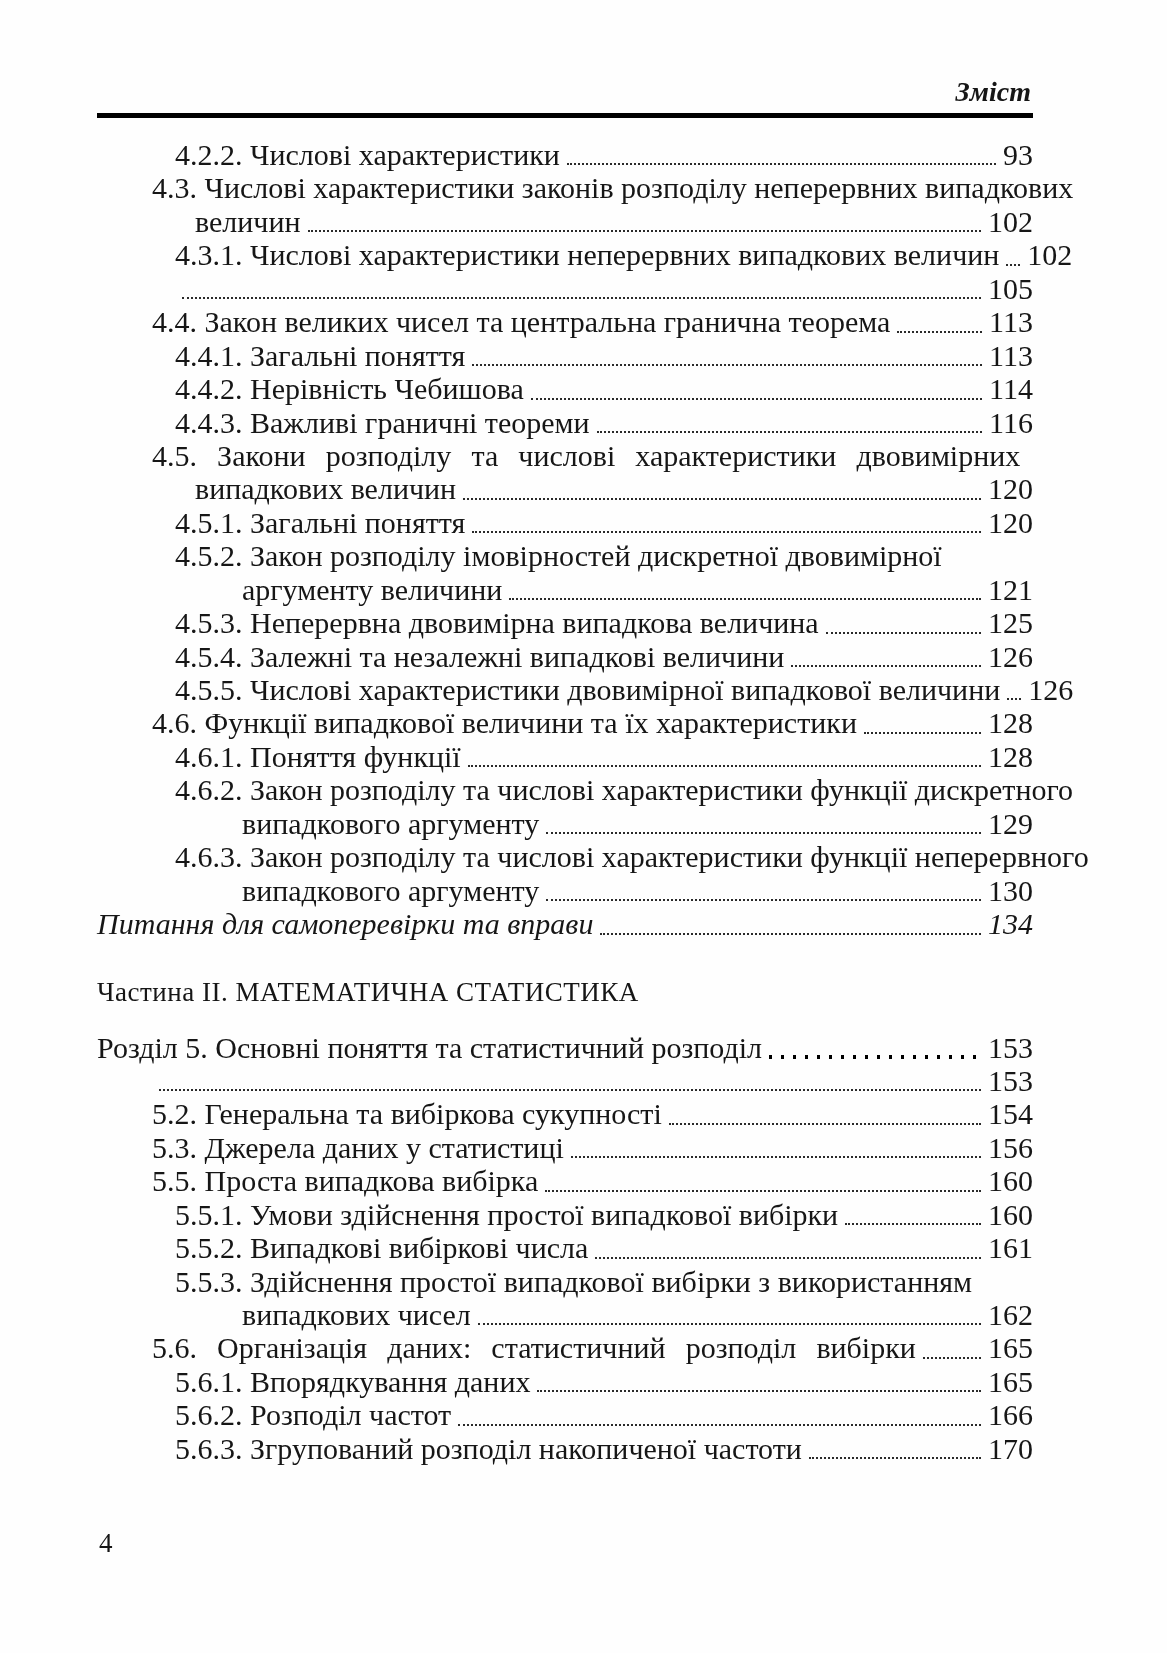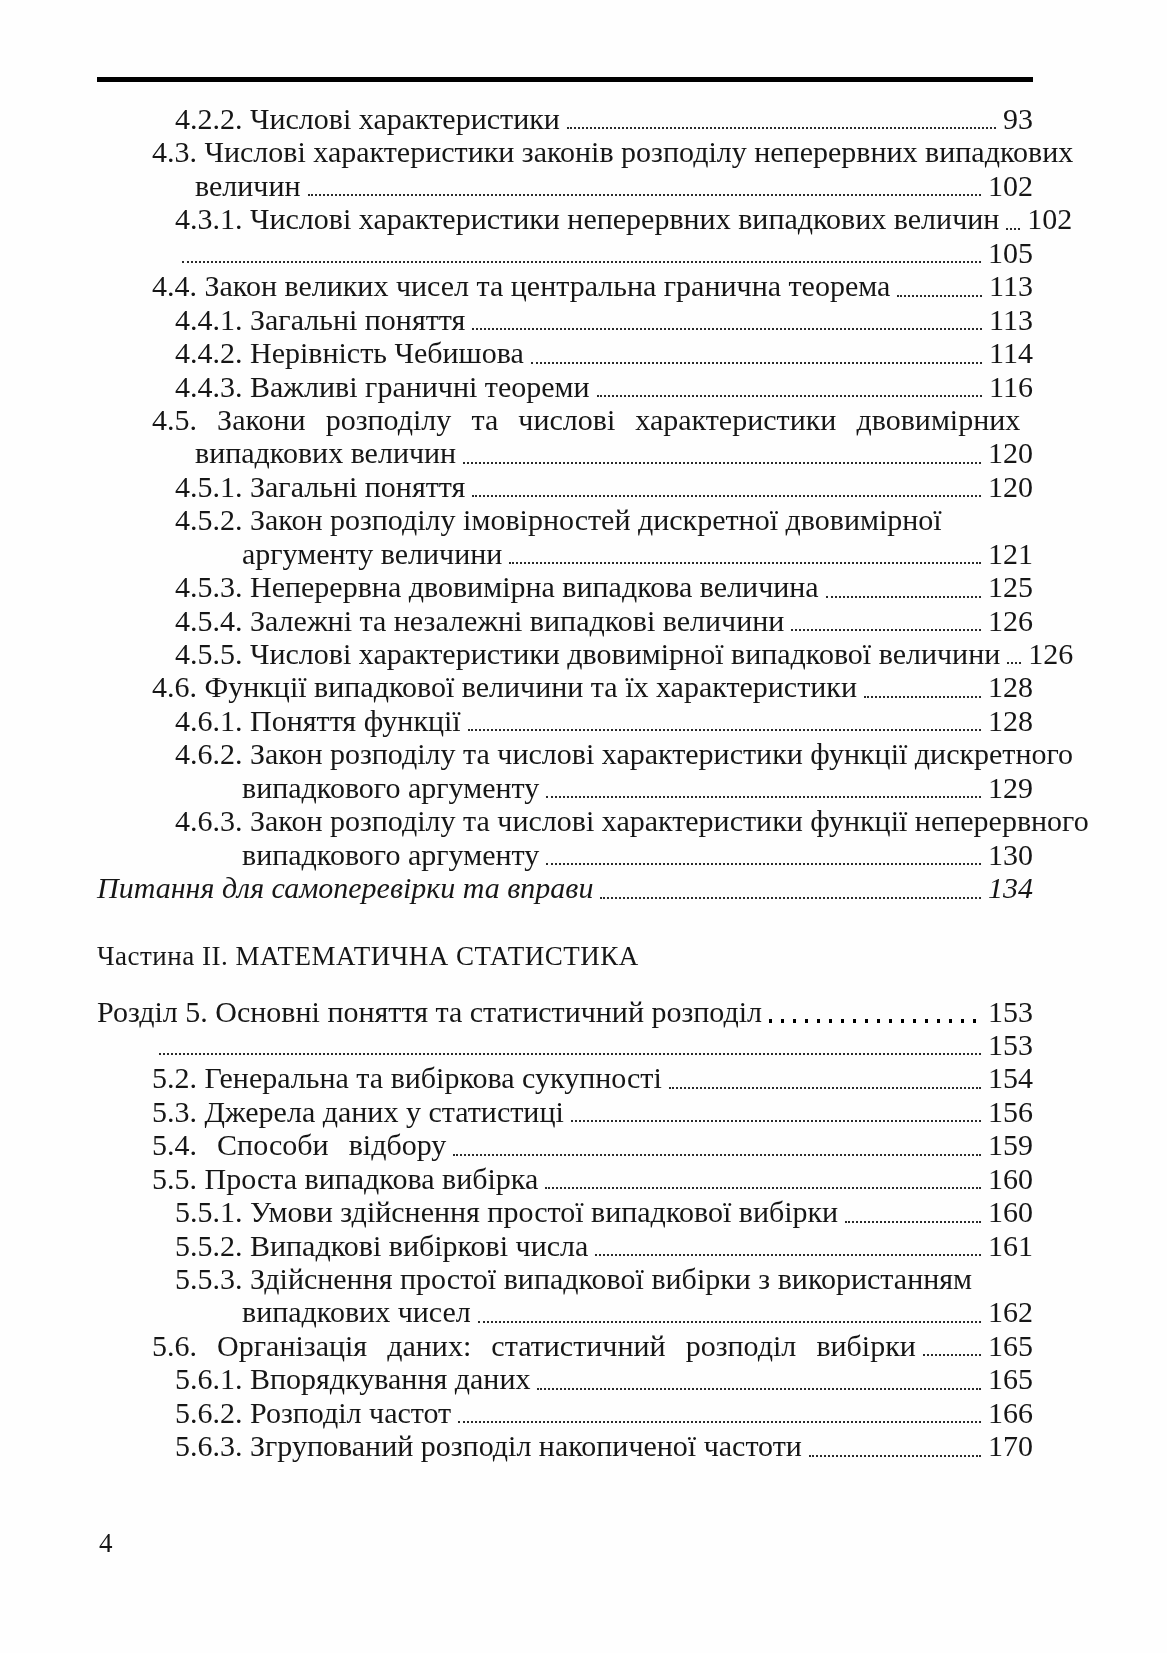--- a/index.html
+++ b/index.html
@@ -81,20 +81,23 @@
     font-size: 27px;
     line-height: 34px;
   }
 </style>
 </head>
 <body>
 
 <div class="page">
   <div class="content">
 
+    <div class="header-row">
+      <span>Зміст</span>
+    </div>
     <div class="rule"></div>
 
     <div class="toc first" id="toc-part1">
         <div class="toc-row l3">
           <span class="label">4.2.2. Числові характеристики</span>
           <span class="leader"></span>
           <span class="pagenum">93</span>
         </div>
         <div class="toc-row l2">
           <span class="label">4.3. Числові характеристики законів розподілу неперервних випадкових</span>
@@ -217,25 +220,20 @@
         <div class="toc-row l2">
           <span class="label">5.2. Генеральна та вибіркова сукупності</span>
           <span class="leader"></span>
           <span class="pagenum">154</span>
         </div>
         <div class="toc-row l2">
           <span class="label">5.3. Джерела даних у статистиці</span>
           <span class="leader"></span>
           <span class="pagenum">156</span>
         </div>
-        <div class="toc-row l2 spread">
-          <span class="label">5.4. Способи відбору</span>
-          <span class="leader"></span>
-          <span class="pagenum">159</span>
-        </div>
         <div class="toc-row l2">
           <span class="label">5.5. Проста випадкова вибірка</span>
           <span class="leader"></span>
           <span class="pagenum">160</span>
         </div>
         <div class="toc-row l3">
           <span class="label">5.5.1. Умови здійснення простої випадкової вибірки</span>
           <span class="leader"></span>
           <span class="pagenum">160</span>
         </div>

